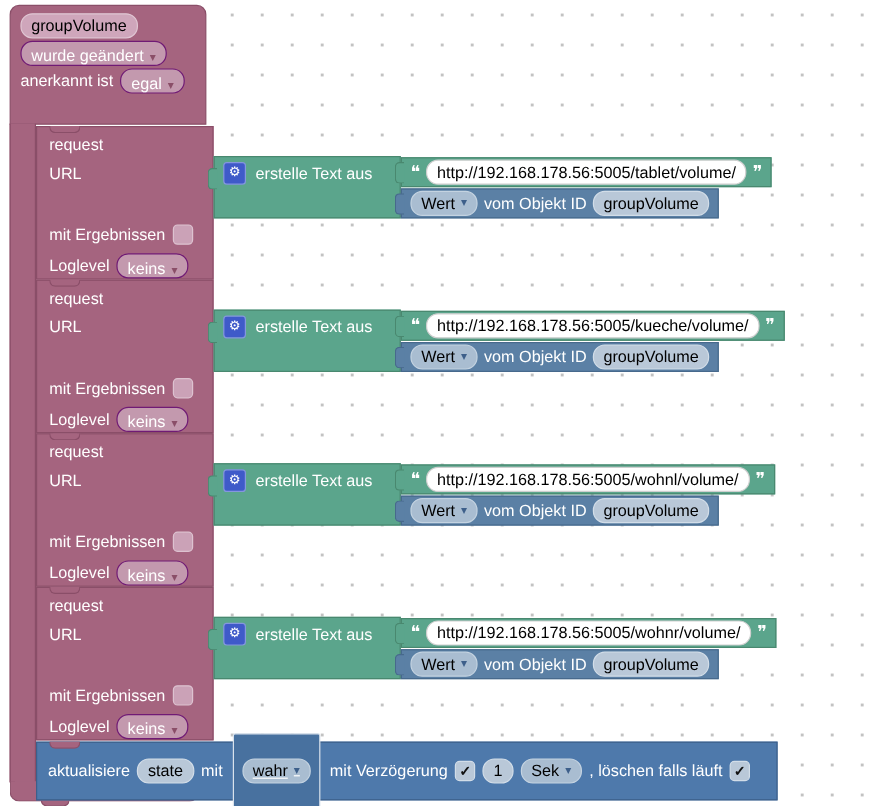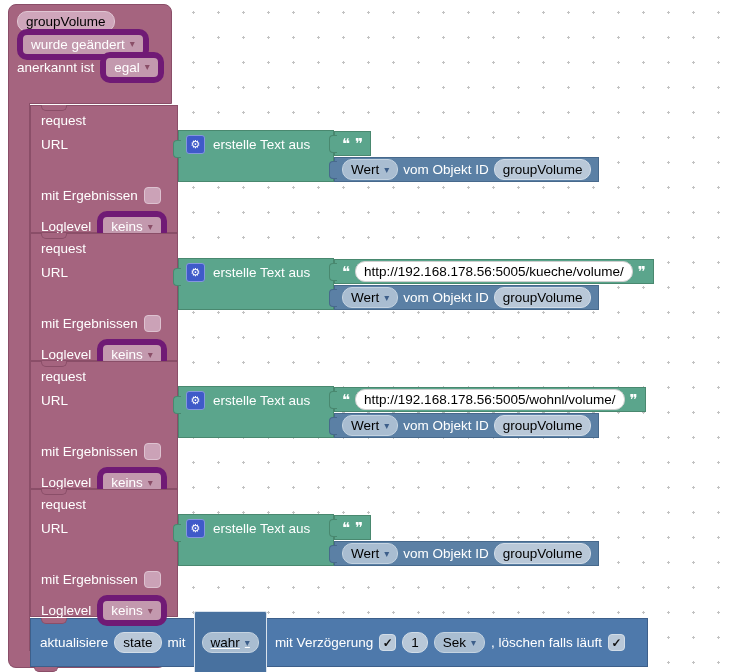--- a/index.html
+++ b/index.html
@@ -19,21 +19,21 @@
   
   .outer-header{left:8px;top:4px;width:164px;height:100px;border-radius:8px 8px 0 0;
     padding:6px 8px 0 8px;display:flex;flex-direction:column;gap:3px;}
   .outer-spine{left:8px;top:103px;width:22px;height:549px;border-top:none;border-bottom:none;}
   .outer-foot{left:8px;top:651px;width:158px;height:17px;border-radius:0 0 8px 8px;border-top:none;}
   .foot-tab{left:34px;top:667px;width:24px;height:5px;background:#a5647f;border:1px solid #8a4e68;border-top:none;border-radius:0 0 5px 5px;}
   .hrow{display:flex;align-items:center;gap:6px;white-space:nowrap;height:20px;}
   
   .field{display:inline-flex;align-items:center;border-radius:10px;padding:0 8px;height:19px;color:#000;white-space:nowrap;}
   .inp-purple{background:#cfa6bb;border:1px solid #e0c6d3;}
-  .dd-purple{background:#c399ae;border:6px solid #701a75;color:#fff;}
+  .dd-purple{background:#c399ae;border:1px solid #701a75;color:#fff;align-items:flex-end;}
   .dd-blue{background:#a9bdd1;border:1px solid #c4d3e1;color:#000;}
   .inp-blue{background:#b9c8d8;border:1px solid #d2dde8;color:#000;}
   .inp-white{background:#fff;border:1px solid #cfcfcf;color:#000;border-radius:10px;height:19px;display:inline-flex;align-items:center;padding:0 8px;white-space:nowrap;}
   .arrow{margin-left:5px;font-size:10px;line-height:1;}
   .dd-purple .arrow{color:#8a4e68;}
   .dd-blue .arrow,.inp-blue .arrow{color:#3d5f8a;}
   .cb{width:15px;height:15px;border-radius:4px;display:inline-flex;align-items:center;justify-content:center;
       font-size:12px;font-weight:bold;color:#111;line-height:1;}
   .cb-purple{background:#cba2b7;border:1px solid #ddc2d0;}
   .cb-blue{background:#b9c8d8;border:1px solid #d2dde8;}
@@ -133,20 +133,21 @@
       <div class="abs green erstelle">
         <span class="tab-left tab-green" style="top:9px;"></span>
         <div class="erstelle-row">
           <span class="gear">⚙</span>
           <span class="lbl">erstelle Text aus</span>
         </div>
       </div>
       <div class="abs green vrow quote-row">
         <span class="tab-left tab-green" style="top:3px;"></span>
         <span class="quote">❝</span>
+        <span class="inp-white">http://192.168.178.56:5005/tablet/volume/</span>
         <span class="quote">❞</span>
       </div>
       <div class="abs slate vrow wert-row">
         <span class="tab-left tab-slate" style="top:3px;"></span>
         <span class="field dd-blue">
           <span>Wert</span>
           <span class="arrow">▾</span>
         </span>
         <span class="lbl">vom Objekt ID</span>
         <span class="field inp-blue">
@@ -258,20 +259,21 @@
       <div class="abs green erstelle">
         <span class="tab-left tab-green" style="top:9px;"></span>
         <div class="erstelle-row">
           <span class="gear">⚙</span>
           <span class="lbl">erstelle Text aus</span>
         </div>
       </div>
       <div class="abs green vrow quote-row">
         <span class="tab-left tab-green" style="top:3px;"></span>
         <span class="quote">❝</span>
+        <span class="inp-white">http://192.168.178.56:5005/wohnr/volume/</span>
         <span class="quote">❞</span>
       </div>
       <div class="abs slate vrow wert-row">
         <span class="tab-left tab-slate" style="top:3px;"></span>
         <span class="field dd-blue">
           <span>Wert</span>
           <span class="arrow">▾</span>
         </span>
         <span class="lbl">vom Objekt ID</span>
         <span class="field inp-blue">

